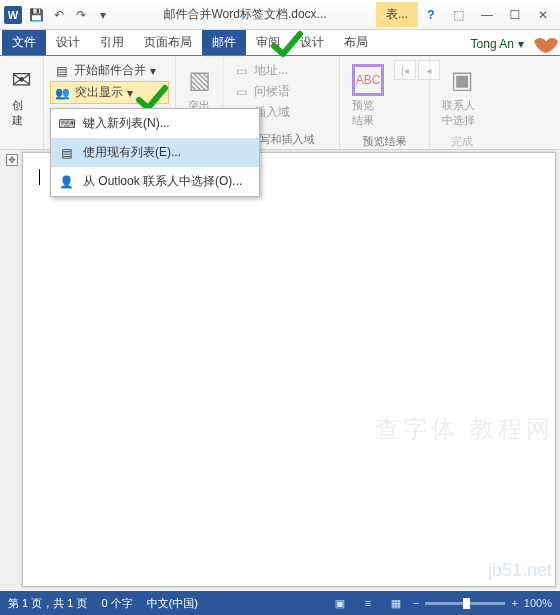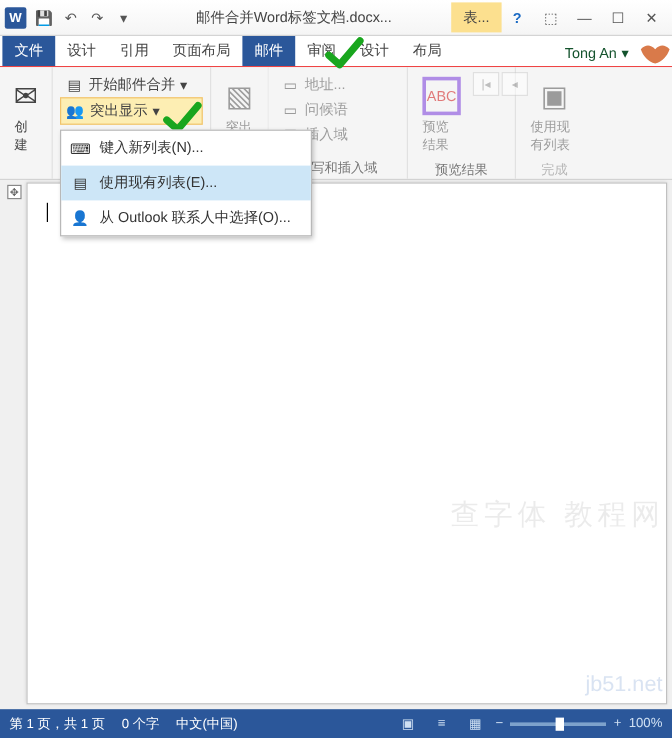--- a/index.html
+++ b/index.html
@@ -157,21 +157,21 @@
           <div class="nav-btn dimmed">|◂</div>
           <div class="nav-btn dimmed">◂</div>
         </div>
       </div>
     </div>
     <div class="group-label">预览结果</div>
   </div>
   <div class="group dimmed" style="width:64px;border-right:none">
     <div class="big-btn">
       <div class="big-icon">▣</div>
-      <span>使用现有列表</span>
+      <span>联系人中选择</span>
     </div>
     <div class="group-label">完成</div>
   </div>
 </div>
 
 <div class="dropdown">
   <div class="dd-item">
     <span class="dd-icon">⌨</span>
     <span>键入新列表(N)...</span>
   </div>

